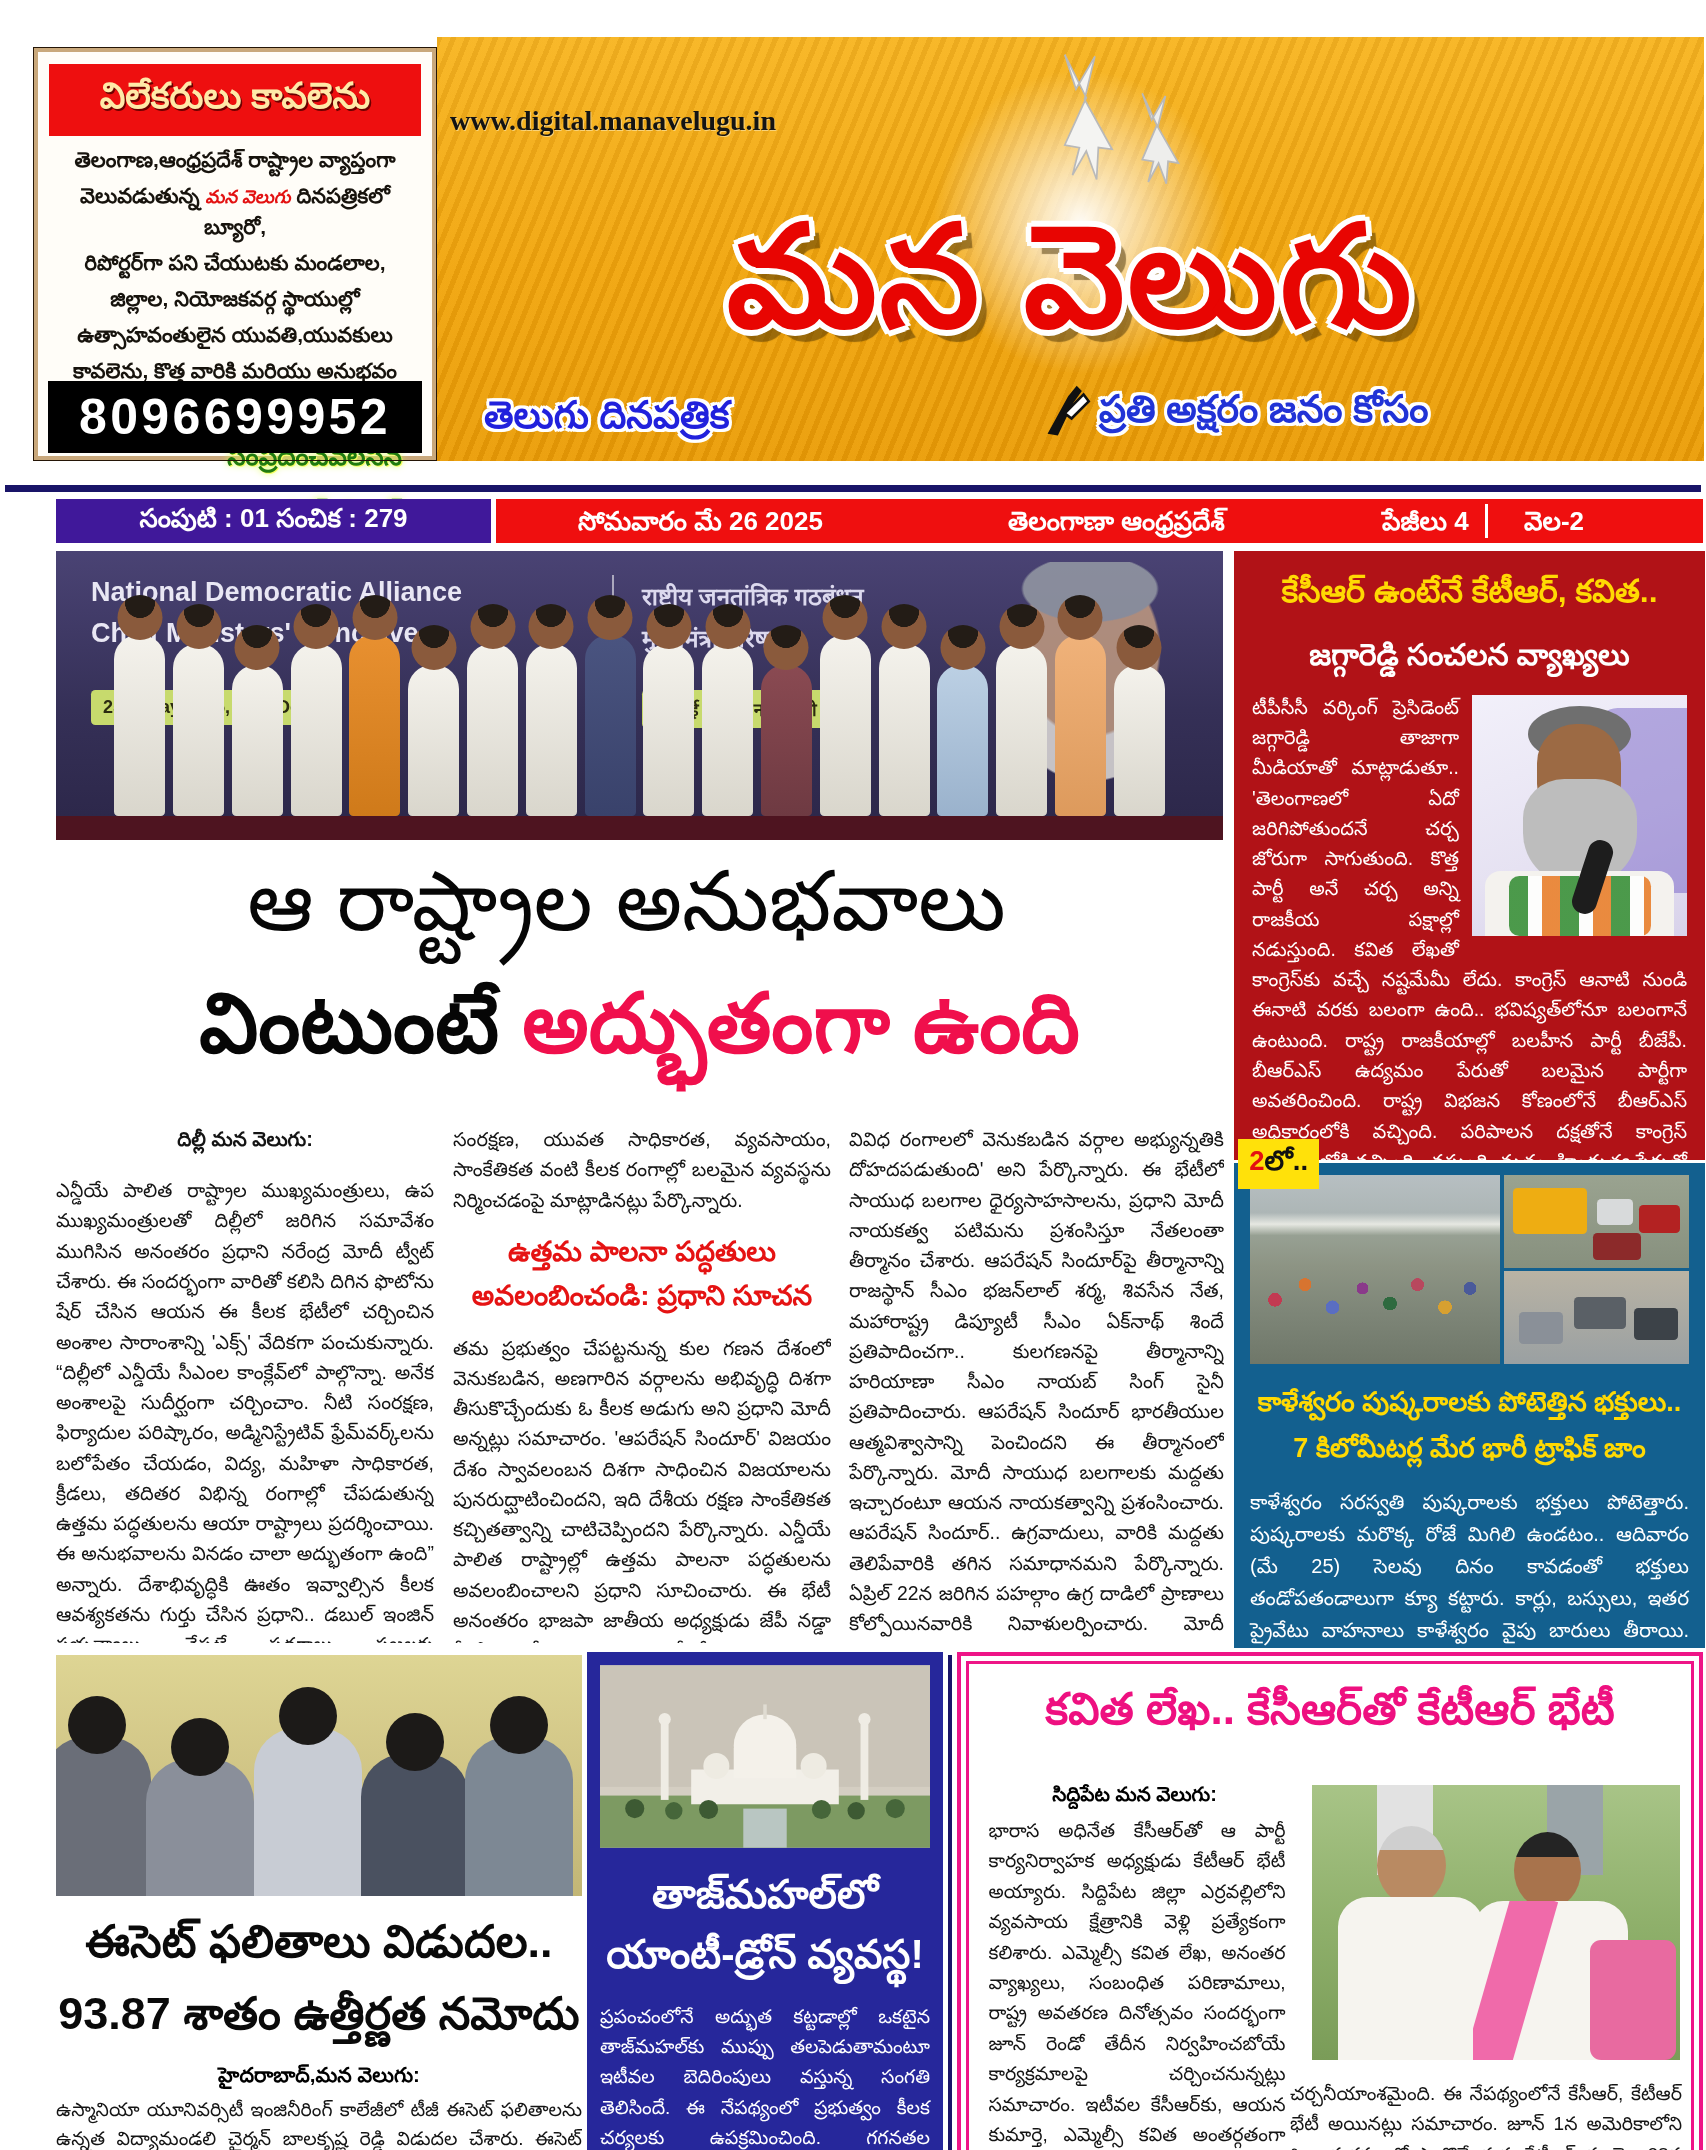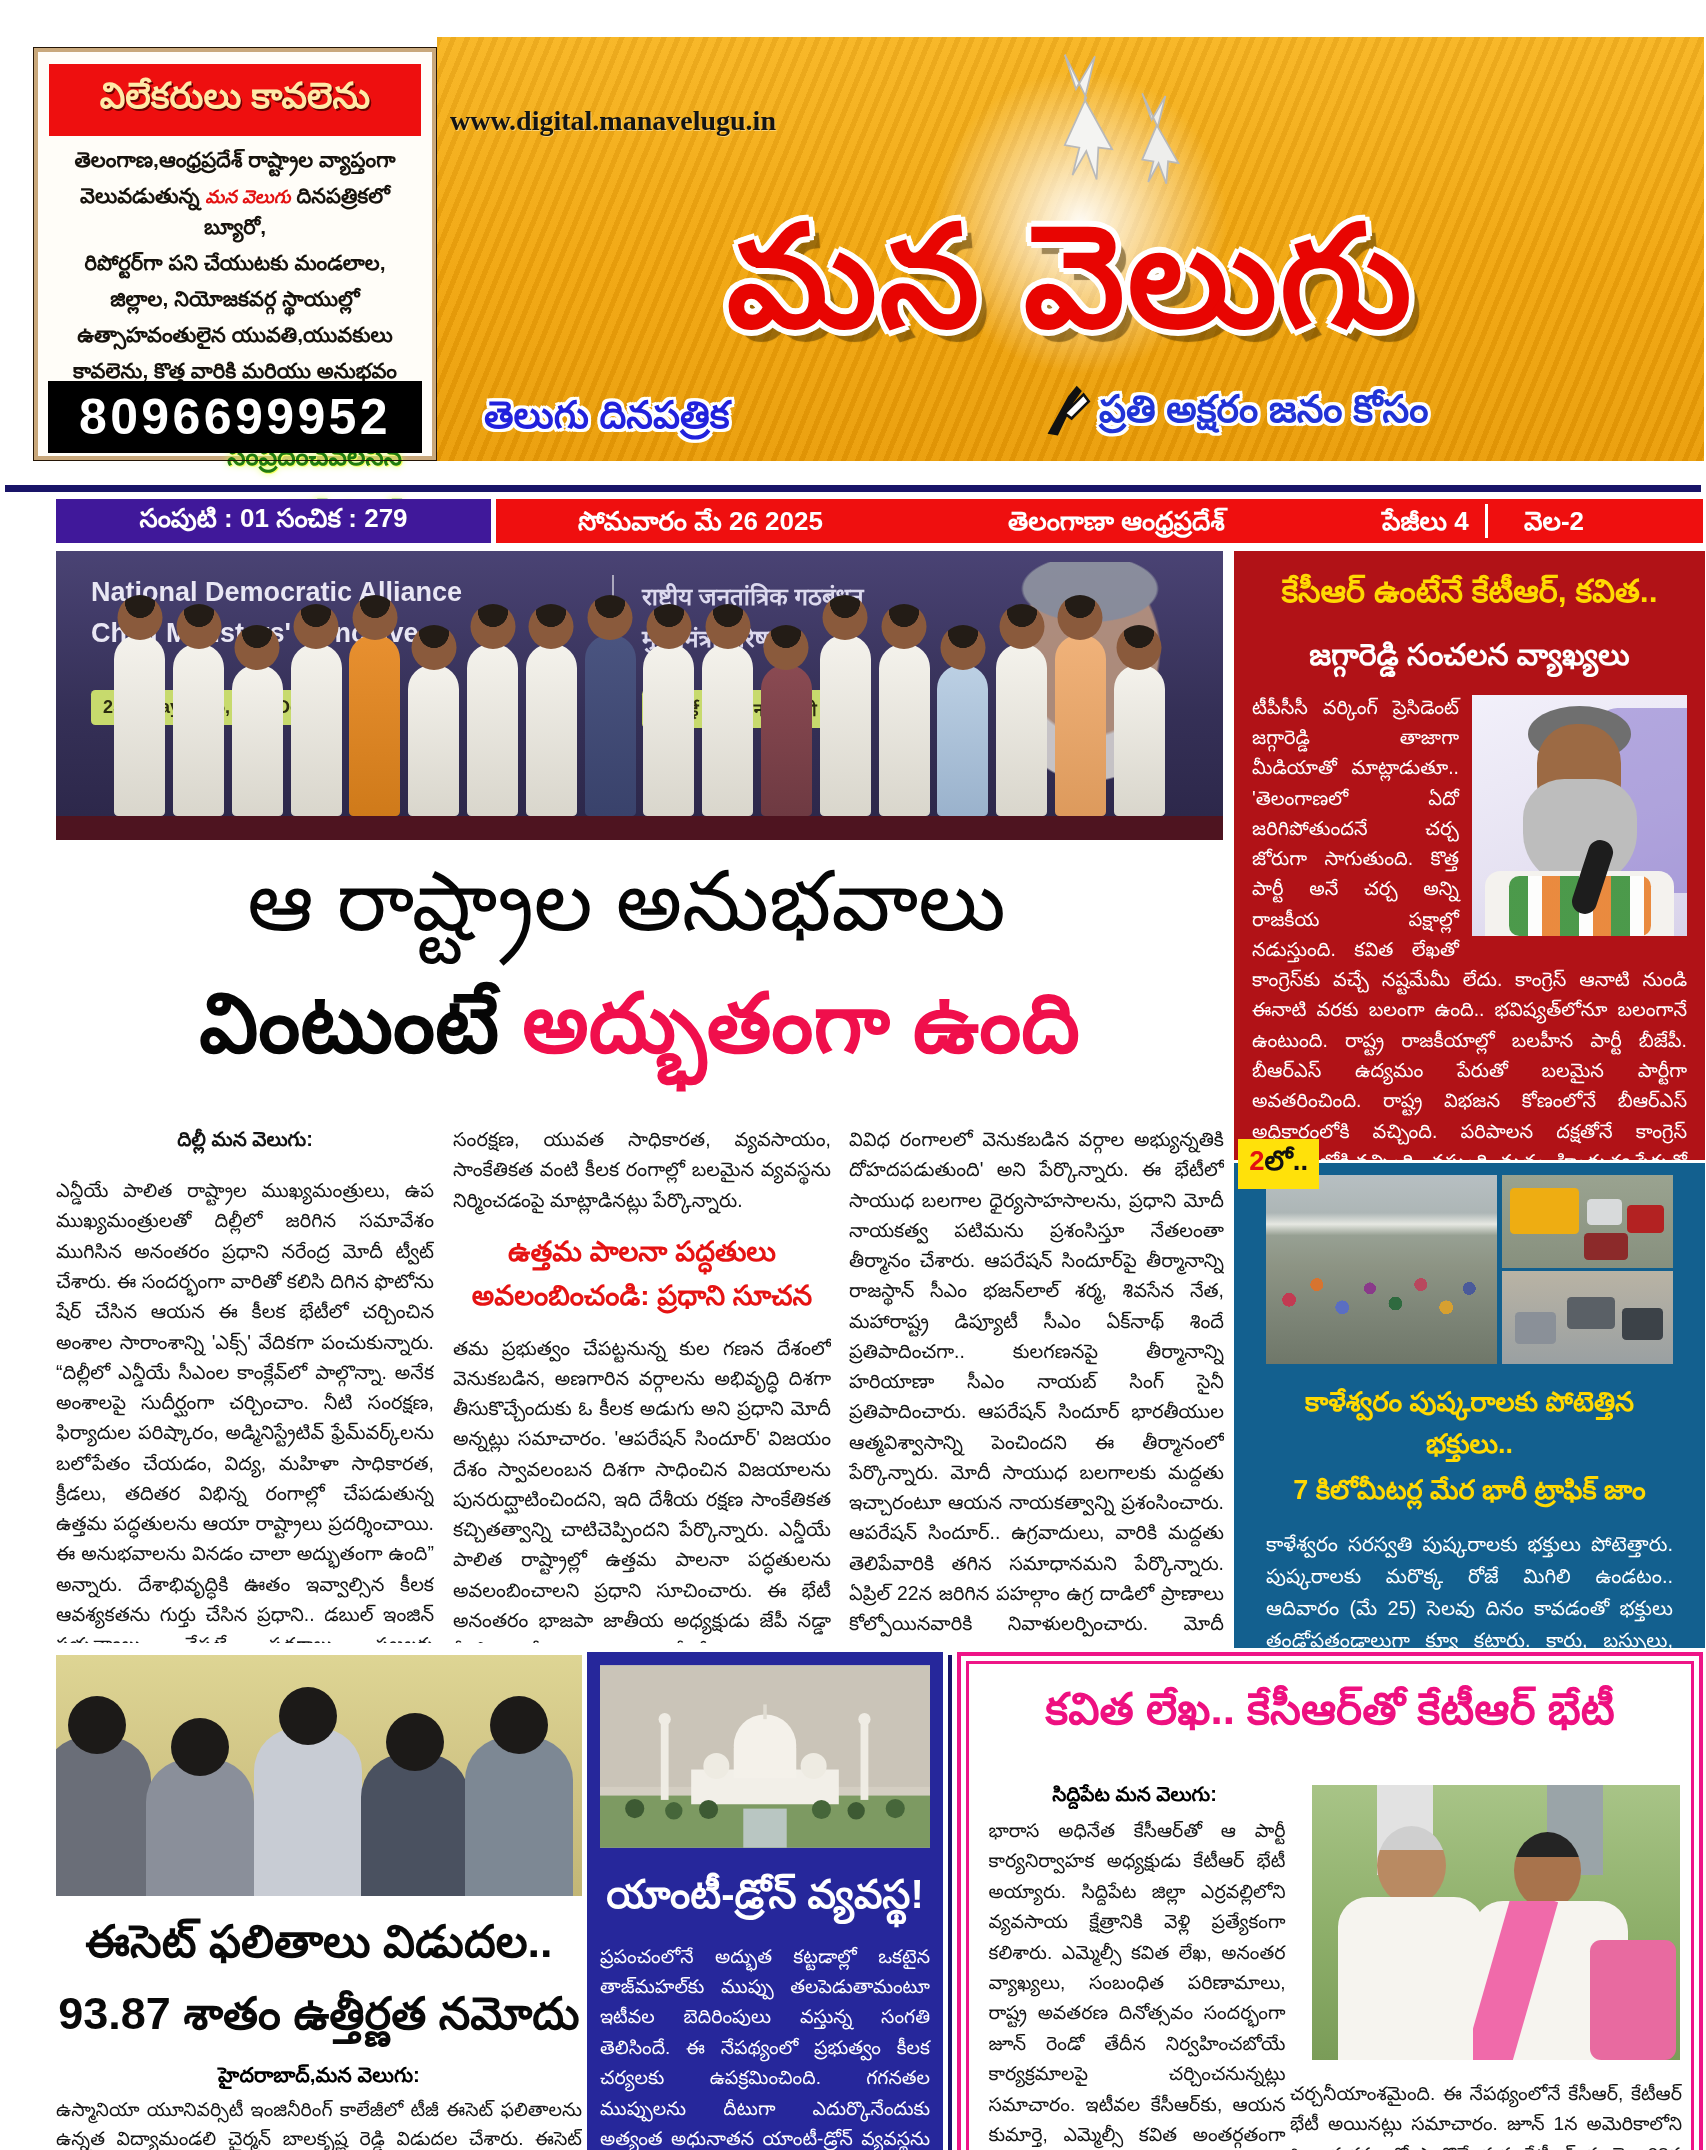--- a/index.html
+++ b/index.html
@@ -104,21 +104,21 @@
   .jg-garland { position:absolute; left:37px; bottom:0; width:142px; height:60px; border-radius:10.3px; opacity:.85;
                 background:repeating-linear-gradient(90deg,#2e8a2e 0 19px,#ffffff 19px 33px,#e87820 33px 51px); }
   .jg-mic { position:absolute; left:108px; top:144px; width:25px; height:76px; background:#1d1d1d; border-radius:12px; transform:rotate(18deg); }
 
   .tag { position:absolute; background:#ffe10a; color:#111; font-weight:900; padding:6px 11.2px; font-size:27.5px; z-index:5; }
   .tag .tag-num { color:#e31111; }
   .tag-r1 { left:1238px; top:1139px; }
 
   
   .right2 { position:absolute; left:1234px; top:1163px; width:471px; height:485px; background:#13608f;
-            color:#fff; padding:12px 32px; overflow:hidden; }
+            color:#fff; padding:12px 16px; overflow:hidden; }
   .r2-photos { display:flex; gap:4.3px; height:189px; }
   .bath { flex:1.35; position:relative; overflow:hidden;
     background:
       radial-gradient(circle 6.9px at 10% 66%,#c23a52 0 98%,transparent 100%),
       radial-gradient(circle 6.5px at 22% 58%,#d77430 0 98%,transparent 100%),
       radial-gradient(circle 6.9px at 33% 70%,#5a6ec2 0 98%,transparent 100%),
       radial-gradient(circle 6px at 45% 60%,#8a3a8a 0 98%,transparent 100%),
       radial-gradient(circle 6.9px at 56% 68%,#2f6a3f 0 98%,transparent 100%),
       radial-gradient(circle 6.5px at 67% 58%,#b8485e 0 98%,transparent 100%),
       radial-gradient(circle 6.9px at 78% 70%,#d7a030 0 98%,transparent 100%),
@@ -355,20 +355,21 @@
       <circle cx="268" cy="232" r="30" fill="#eeebe2"></circle>
       <circle cx="492" cy="232" r="30" fill="#eeebe2"></circle>
       <rect x="330" y="330" width="100" height="90" fill="#b9c6c2"></rect>
       <circle cx="80" cy="330" r="22" fill="#3d5a33"></circle>
         <circle cx="170" cy="335" r="20" fill="#46663a"></circle>
       <circle cx="250" cy="332" r="22" fill="#3d5a33"></circle>
         <circle cx="510" cy="332" r="22" fill="#46663a"></circle>
       <circle cx="590" cy="335" r="20" fill="#3d5a33"></circle>
         <circle cx="680" cy="330" r="22" fill="#46663a"></circle>
     </svg>
+    <h2 class="taj-h">తాజ్‌మహల్‌లో</h2>
     <h2 class="taj-h">యాంటీ-డ్రోన్ వ్యవస్థ!</h2>
     <p>ప్రపంచంలోనే అద్భుత కట్టడాల్లో ఒకటైన తాజ్‌మహల్‌కు ముప్పు తలపెడుతామంటూ ఇటీవల బెదిరింపులు వస్తున్న సంగతి తెలిసిందే. ఈ నేపథ్యంలో ప్రభుత్వం కీలక చర్యలకు ఉపక్రమించింది. గగనతల ముప్పులను దీటుగా ఎదుర్కొనేందుకు అత్యంత అధునాతన యాంటీ-డ్రోన్ వ్యవస్థను ఏర్పాటు చేయనున్నట్లు అధికారులు వెల్లడించారు. “తాజ్ మహల్ కాంప్లెక్స్‌లో యాంటీ డ్రోన్ వ్యవస్థను ఏర్పాటు చేస్తాం. దీనికి 7 నుంచి 8 కి.మీ పరిధిలో పనిచేసే సామర్థ్యం ఉంది. అయితే, ప్రస్తుతానికి ప్రధాన గోపురం నుంచి 200 మీటర్లు పరిధిలోనే ఇది ప్రభావవంతంగా పనిచేస్తుంది.</p>
   </section>
 
   <div class="vrule"></div>
 
   <section class="kavitha">
     <div class="kv-inner"></div>
     <h2 class="kv-h">కవిత లేఖ.. కేసీఆర్‌తో కేటీఆర్ భేటీ</h2>
     <div class="kv-dl">సిద్దిపేట మన వెలుగు:</div>

